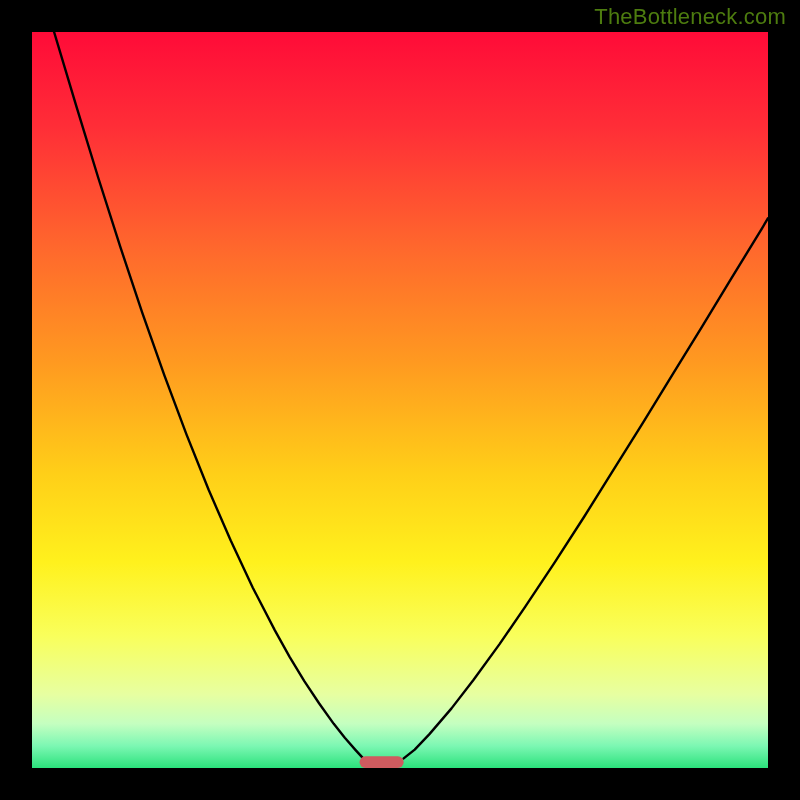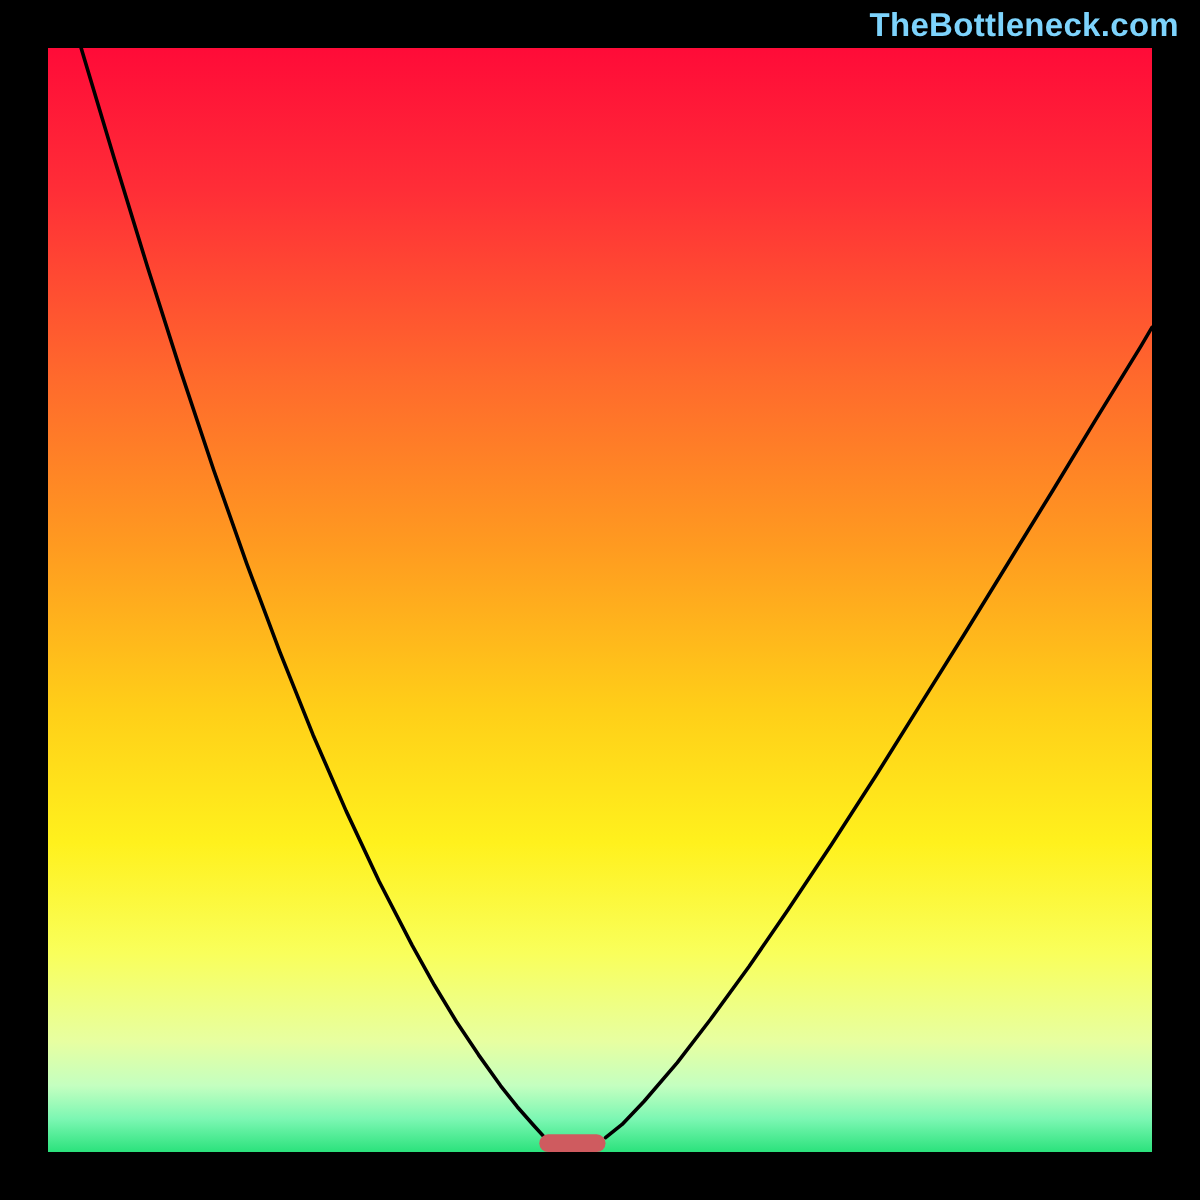--- a/index.html
+++ b/index.html
@@ -10,22 +10,22 @@
     background: #000000;
     position: relative;
     overflow: hidden;
   }
   .watermark {
     position: absolute;
     top: 4px;
     right: 14px;
     font-family: Arial, Helvetica, sans-serif;
     font-size: 22px;
-    font-weight: 700;
-    color: #7dd3fc;
+    font-weight: 400;
+    color: #4d7c0f;
     z-index: 10;
     letter-spacing: 0.2px;
   }
   .plot-area {
     position: absolute;
     left: 32px;
     top: 32px;
     width: 736px;
     height: 736px;
     overflow: hidden;

